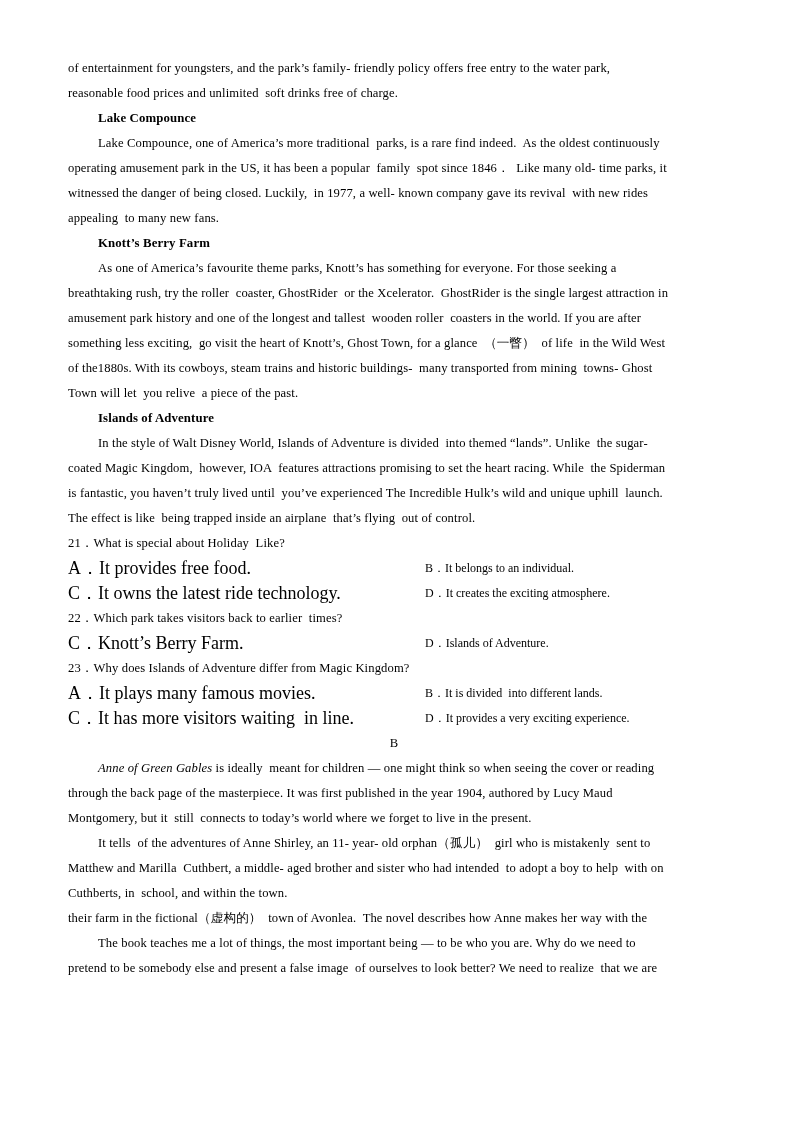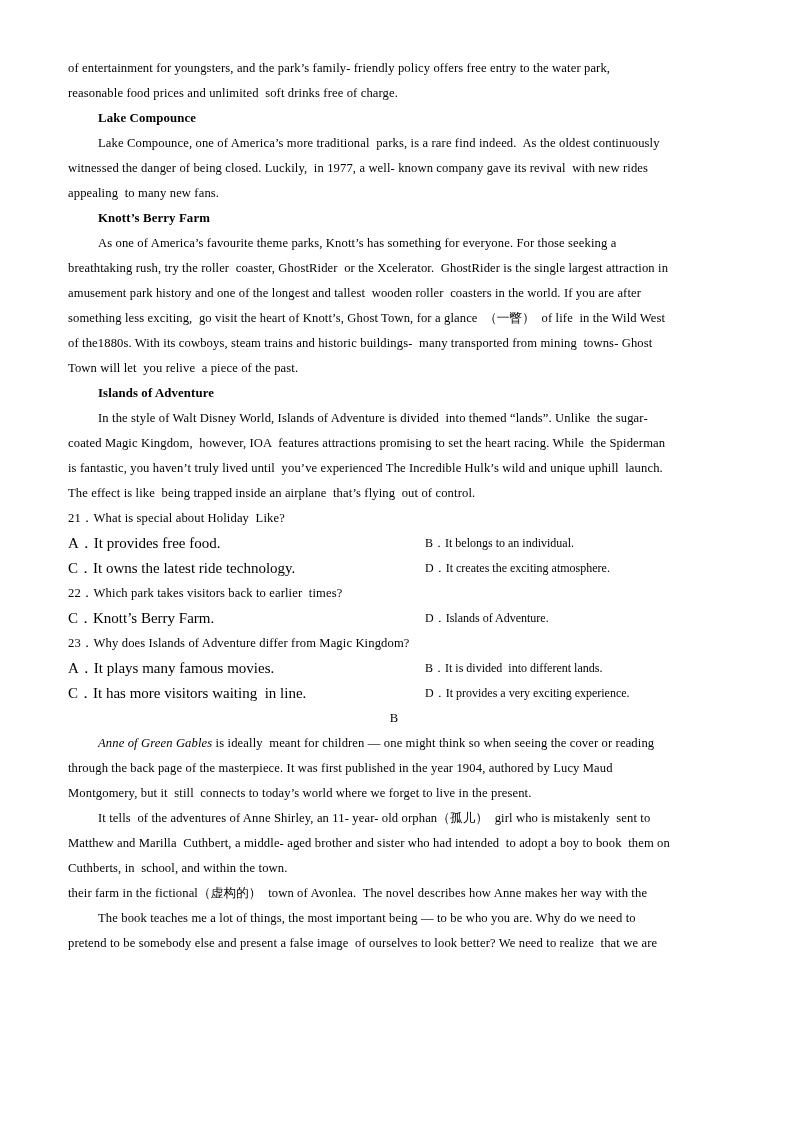--- a/index.html
+++ b/index.html
@@ -54,21 +54,21 @@
   .options {
     display: flex;
     flex-direction: row;
     height: 25px;
     line-height: 25px;
   }
   .opt-left {
     width: 357px;
     flex: 0 0 357px;
     white-space: pre;
-    font-size: 15px;
+    font-size: 18px;
   }
   .opt-right {
     flex: 1 1 auto;
     white-space: pre;
     font-size: 12px;
   }
   .passage-marker {
     text-align: center;
     font-size: 12.6px;
     line-height: 25px;
@@ -83,20 +83,21 @@
   <div class="content">
 
     <div>
       <span class="line">of entertainment for youngsters, and the park’s family- friendly policy offers free entry to the water park,</span>
       <span class="line">reasonable food prices and unlimited  soft drinks free of charge.</span>
     </div>
 
     <div>
       <span class="line heading">Lake Compounce</span>
       <span class="line indent">Lake Compounce, one of America’s more traditional  parks, is a rare find indeed.  As the oldest continuously</span>
+      <span class="line">operating amusement park in the US, it has been a popular  family  spot since 1846．  Like many old- time parks, it</span>
       <span class="line">witnessed the danger of being closed. Luckily,  in 1977, a well- known company gave its revival  with new rides</span>
       <span class="line">appealing  to many new fans.</span>
     </div>
 
     <div>
       <span class="line heading">Knott’s Berry Farm</span>
       <span class="line indent">As one of America’s favourite theme parks, Knott’s has something for everyone. For those seeking a</span>
       <span class="line">breathtaking rush, try the roller  coaster, GhostRider  or the Xcelerator.  GhostRider is the single largest attraction in</span>
       <span class="line">amusement park history and one of the longest and tallest  wooden roller  coasters in the world. If you are after</span>
       <span class="line">something less exciting,  go visit the heart of Knott’s, Ghost Town, for a glance  （一瞥）  of life  in the Wild West</span>
@@ -147,21 +148,21 @@
     <div class="passage-marker">B</div>
 
     <div>
       <div class="line indent"><span class="italic">Anne of Green Gables</span><span> is ideally  meant for children — one might think so when seeing the cover or reading</span></div>
       <span class="line">through the back page of the masterpiece. It was first published in the year 1904, authored by Lucy Maud</span>
       <span class="line">Montgomery, but it  still  connects to today’s world where we forget to live in the present.</span>
     </div>
 
     <div>
       <span class="line indent">It tells  of the adventures of Anne Shirley, an 11- year- old orphan（孤儿）  girl who is mistakenly  sent to</span>
-      <span class="line">Matthew and Marilla  Cuthbert, a middle- aged brother and sister who had intended  to adopt a boy to book  them on</span>
+      <span class="line">Matthew and Marilla  Cuthbert, a middle- aged brother and sister who had intended  to adopt a boy to help  with on</span>
       <span class="line">Cuthberts, in  school, and within the town.</span>
       <span class="line">their farm in the fictional（虚构的）  town of Avonlea.  The novel describes how Anne makes her way with the</span>
     </div>
 
     <div>
       <span class="line indent">The book teaches me a lot of things, the most important being — to be who you are. Why do we need to</span>
       <span class="line">pretend to be somebody else and present a false image  of ourselves to look better? We need to realize  that we are</span>
     </div>
 
   </div>

